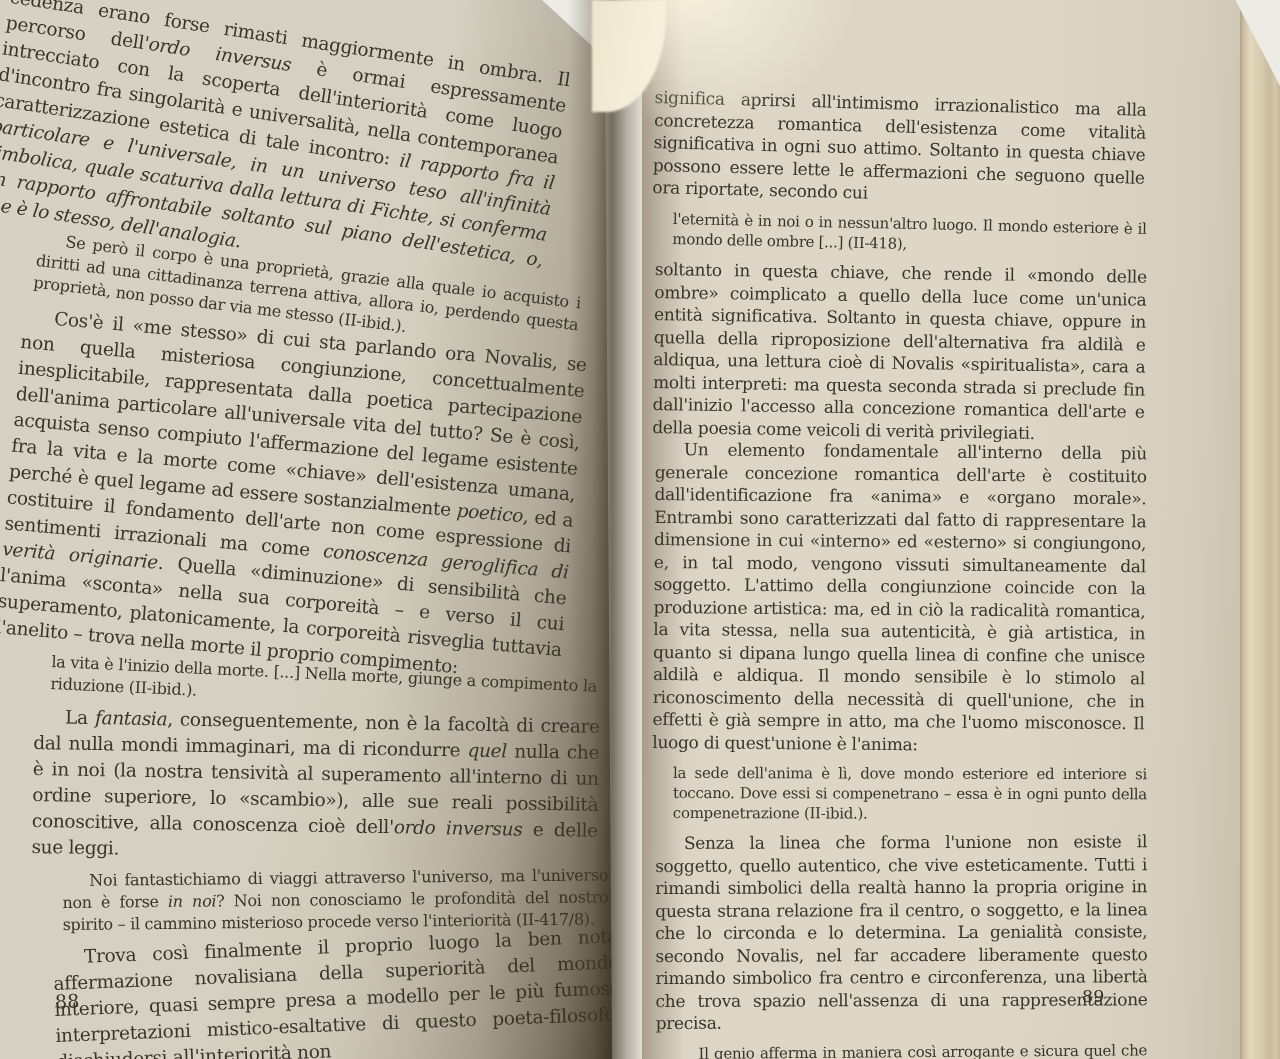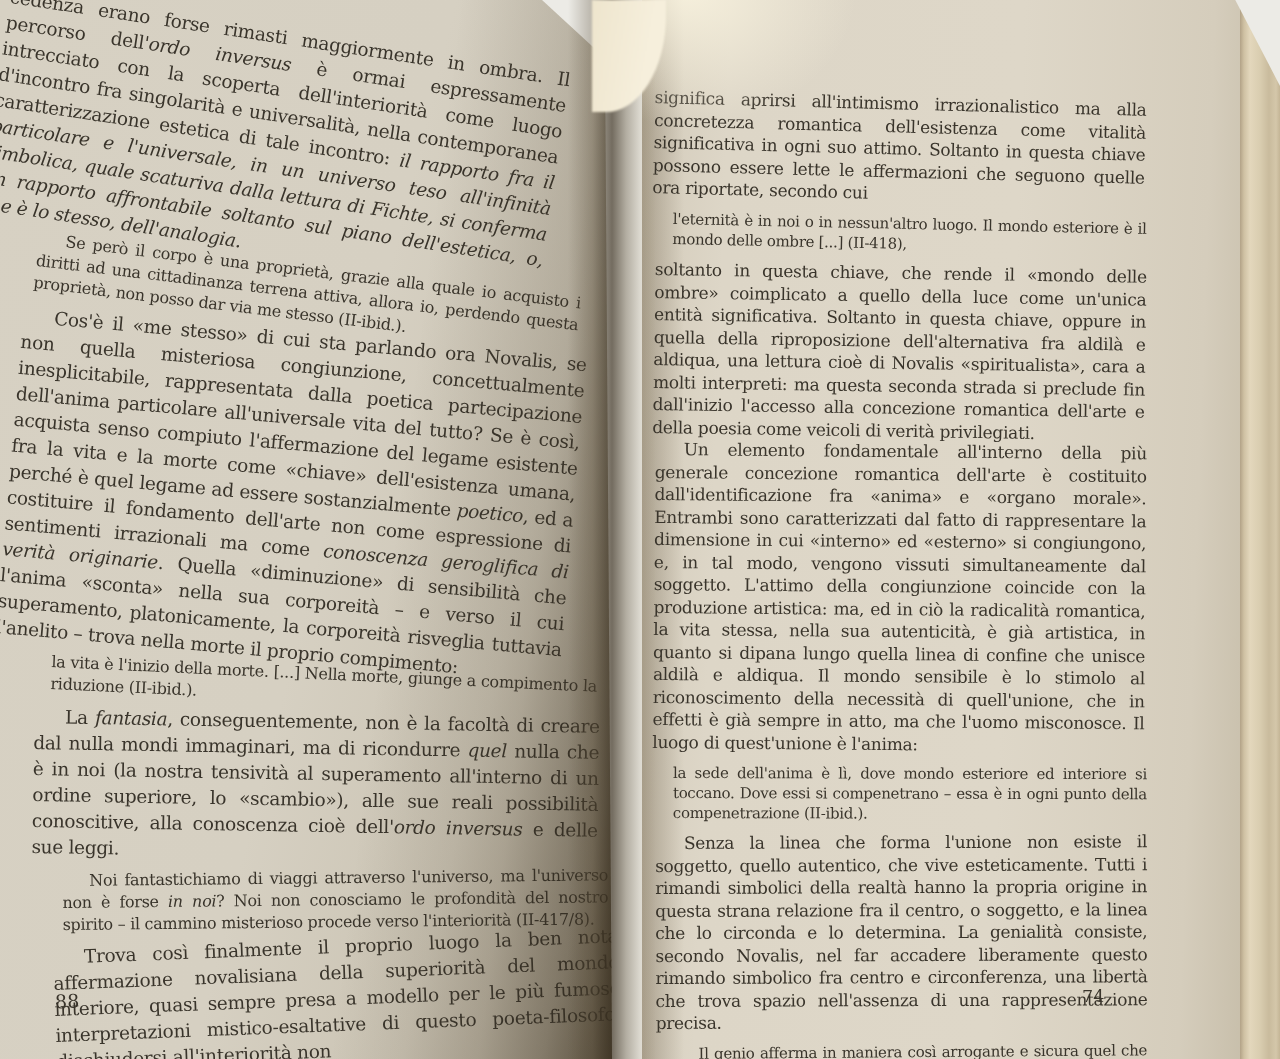--- a/index.html
+++ b/index.html
@@ -137,18 +137,18 @@
         <p class="block quote">la sede dell'anima è lì, dove mondo esteriore ed interiore si toccano. Dove essi si compenetrano – essa è in ogni punto della compenetrazione (II-ibid.).</p>
         <p class="block body indent">Senza la linea che forma l'unione non esiste il soggetto, quello autentico, che vive esteticamente. Tutti i rimandi simbolici della realtà hanno la propria origine in questa strana relazione fra il centro, o soggetto, e la linea che lo circonda e lo determina. La genialità consiste, secondo Novalis, nel far accadere liberamente questo rimando simbolico fra centro e circonferenza, una libertà che trova spazio nell'assenza di una rappresentazione precisa.</p>
         <p class="block quote indent">Il genio afferma in maniera così arrogante e sicura quel che vede accadere in sé perché egli non è confinato alla propria rappresenta-</p>
       </div>
   </div>
 
   <div class="gutter"></div>
   <div class="curl"></div>
 
   <div class="pagenum pagenum-left">88</div>
-  <div class="pagenum pagenum-right">74</div>
+  <div class="pagenum pagenum-right">89</div>
 
   <div class="edge-stack"></div>
   <div class="corner-tr"></div>
 
 </div>
 
 </body></html>

